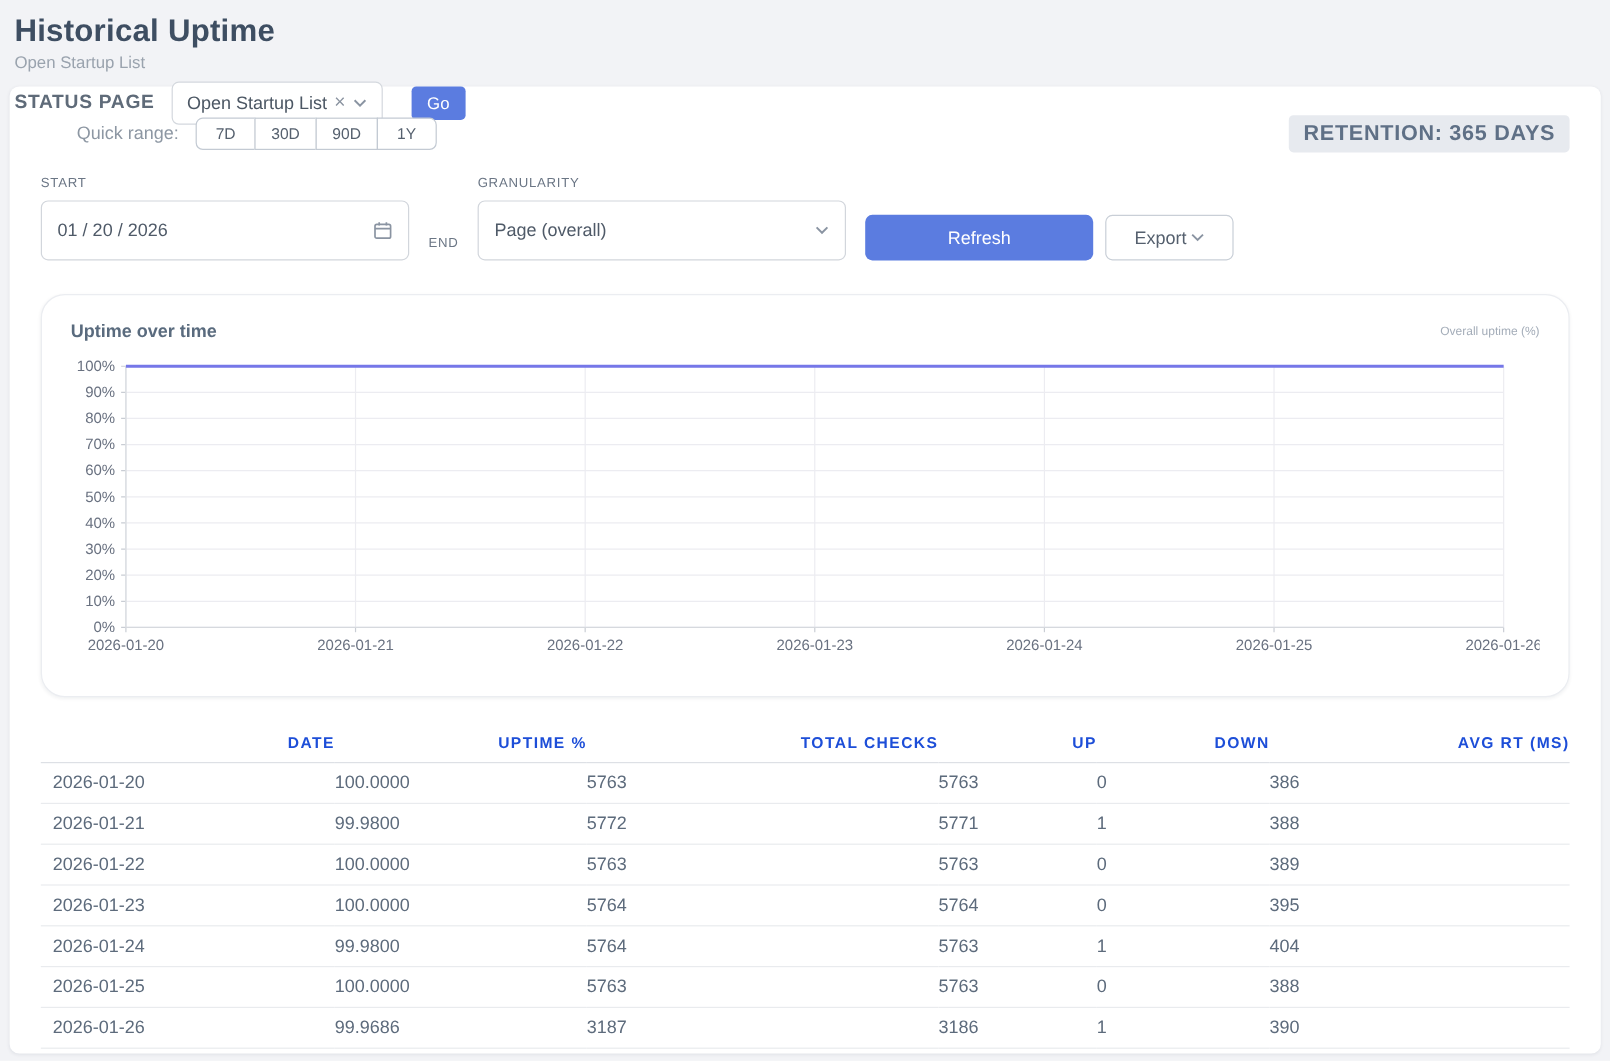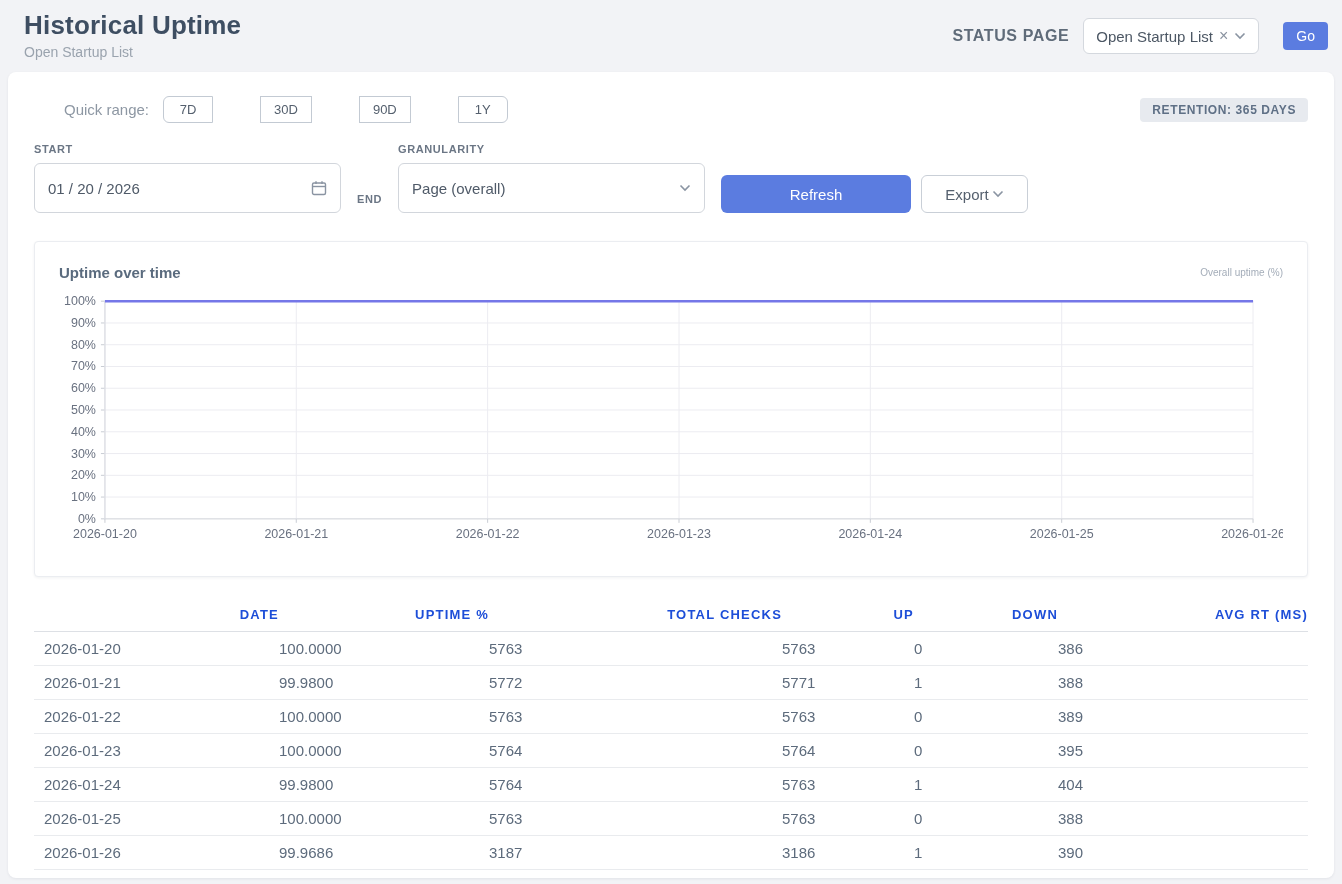--- a/index.html
+++ b/index.html
@@ -6,21 +6,21 @@
   html, body { width: 1342px; height: 884px; overflow: hidden; }
   body {
     background: #f2f3f6;
     font-family: "Liberation Sans", "DejaVu Sans", sans-serif;
     color: #5d6b7c;
   }
 
   
   .page-header {
     display: flex; justify-content: space-between; align-items: flex-start;
-    padding: 10px 14px 0 24px; height: 64px;
+    padding: 10px 14px 0 12px; height: 64px; flex-direction: column;
   }
   .page-header h1 { font-size: 26px; font-weight: 700; color: #3e4e62; letter-spacing: .2px; }
   .subtitle { font-size: 14px; color: #9aa3ae; margin-top: 3px; }
   .header-right { display: flex; align-items: center; margin-top: 8px; }
   .status-label {
     font-size: 16px; font-weight: 600; color: #5f6b79; letter-spacing: .6px; margin-right: 14px;
   }
   .status-select {
     display: flex; align-items: center; gap: 6px;
     background: #fff; border: 1px solid #d4d8de; border-radius: 6px;
@@ -36,59 +36,59 @@
   
   .main-card {
     margin: 8px; background: #fff; border-radius: 8px;
     box-shadow: 0 1px 3px rgba(20,30,55,.07);
     padding: 24px 26px 10px 26px; height: 806px;
   }
 
   
   .quick-row { display: flex; align-items: center; margin-left: 30px; }
   .quick-label { font-size: 15px; color: #8d97a3; margin-right: 14px; }
-  .segmented { display: flex; gap: 48px; }
+  .segmented { display: flex; }
   .segmented button {
     background: #fff; border: 1px solid #c3cad3; color: #55606e;
     font-size: 13px; font-family: inherit; height: 27px; min-width: 50px; padding: 0 13px;
     margin-left: -1px; cursor: pointer;
   }
   .segmented button:first-child { border-radius: 6px 0 0 6px; margin-left: 0; }
   .segmented button:last-child { border-radius: 0 6px 6px 0; }
   .retention-badge {
     margin-left: auto; background: #e7eaef; color: #5f7086;
-    font-size: 12px; font-weight: 600; letter-spacing: .6px;
+    font-size: 18px; font-weight: 600; letter-spacing: .6px;
     padding: 5px 12px; border-radius: 4px;
   }
 
   
   .inputs-row { display: flex; align-items: flex-end; margin-top: 20px; }
   .field { display: flex; flex-direction: column; margin-right: 16px; }
   .field label {
-    font-size: 11px; font-weight: 700; color: #6b7685; letter-spacing: .6px; margin-bottom: 8px;
+    font-size: 11px; font-weight: 400; color: #6b7685; letter-spacing: .6px; margin-bottom: 8px;
   }
   .text-input, .select-input {
     width: 307px; height: 50px; background: #fff; border: 1px solid #d2d6dc; border-radius: 6px;
     display: flex; align-items: center; justify-content: space-between;
     padding: 0 13px; font-size: 15px; color: #4f5a68; cursor: pointer;
   }
   .cal-icon { width: 16px; height: 16px; stroke: #8a94a2; fill: none; stroke-width: 1.4; }
   .refresh-btn {
     width: 190px; height: 38px; background: #5b7ce0; color: #fff; border: none; border-radius: 6px;
     font-size: 15px; font-family: inherit; cursor: pointer;
   }
   .export-btn {
     margin-left: 10px; width: 107px; height: 38px; background: #fff; color: #55606e;
     border: 1px solid #c9cfd7; border-radius: 6px; font-size: 15px; font-family: inherit;
     display: flex; align-items: center; justify-content: center; gap: 3px; cursor: pointer;
   }
 
   
   .chart-card {
-    margin-top: 28px; background: #fff; border: 1px solid #ebedf1; border-radius: 4px;
+    margin-top: 28px; background: #fff; border: 1px solid #ebedf1; border-radius: 20px;
     box-shadow: 0 1px 3px rgba(20,30,55,.06);
     padding: 22px 24px 14px 24px; height: 336px;
   }
   .chart-head { display: flex; justify-content: space-between; align-items: center; margin-bottom: 12px; }
   .chart-title { font-size: 15px; font-weight: 700; color: #5a6b7e; }
   .chart-legend { font-size: 10px; color: #a4adb9; }
   .chart-box { width: 100%; height: 258px; }
   .chart-box text { font-family: "Liberation Sans", "DejaVu Sans", sans-serif; }
 
   

